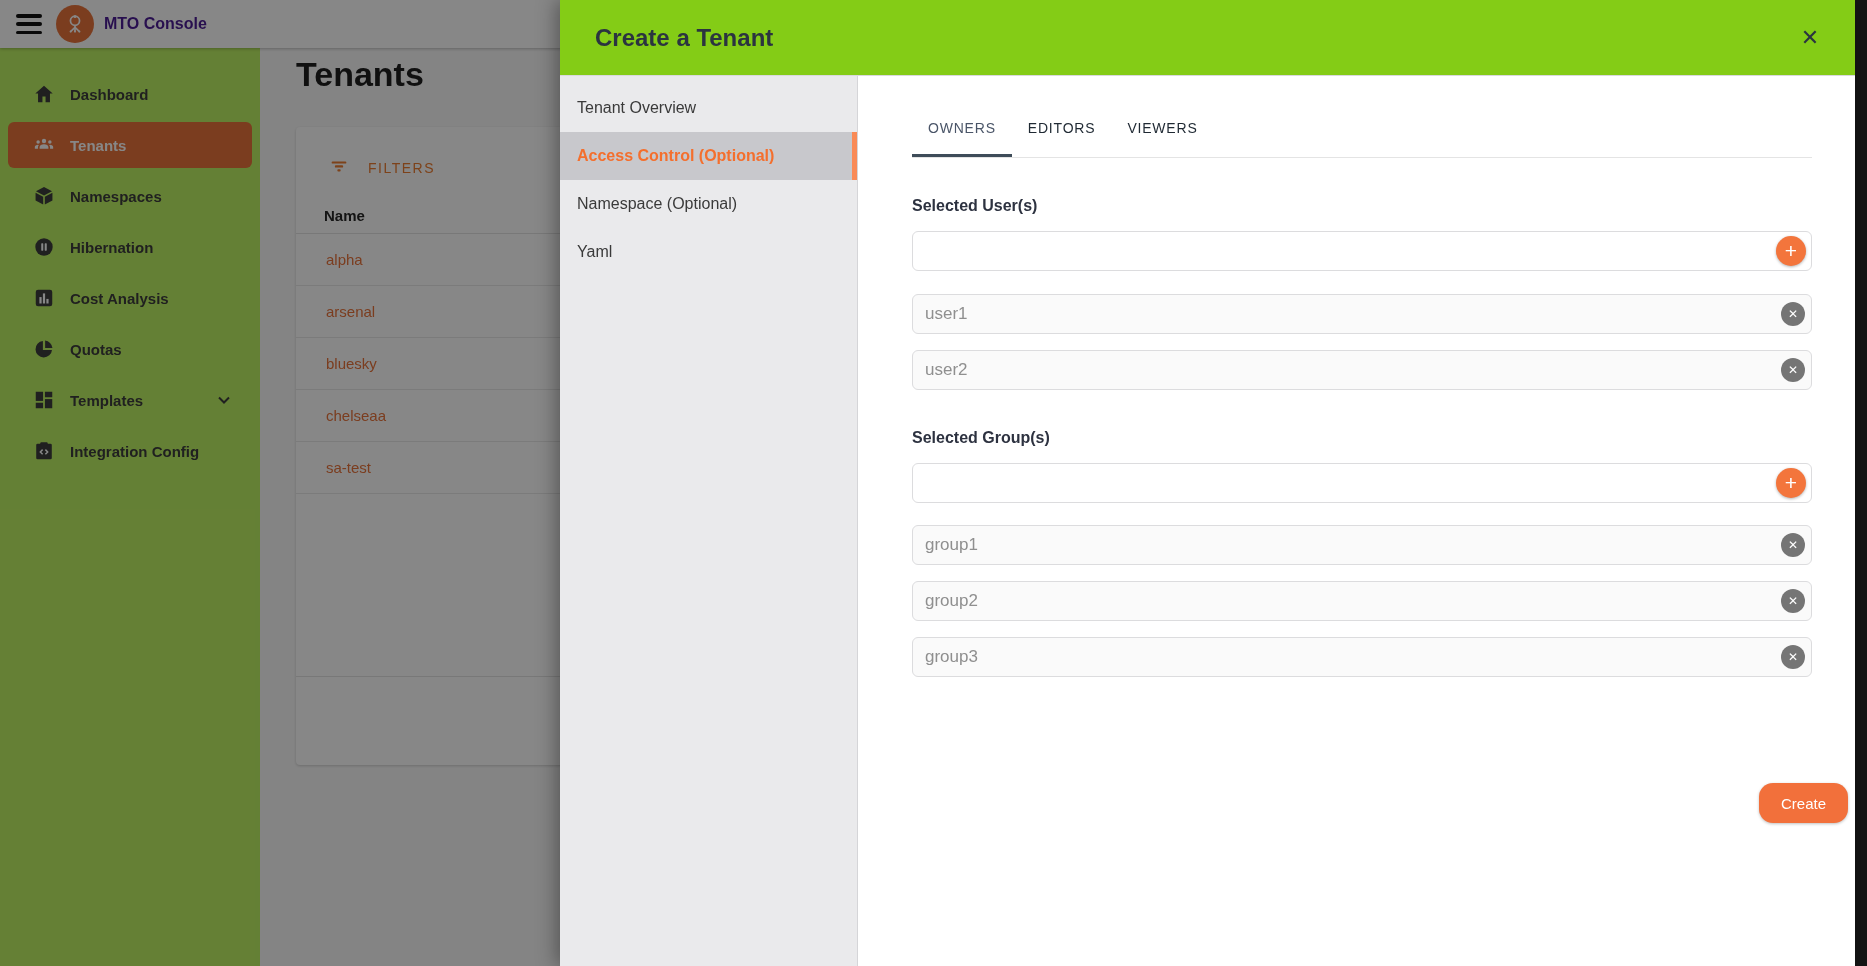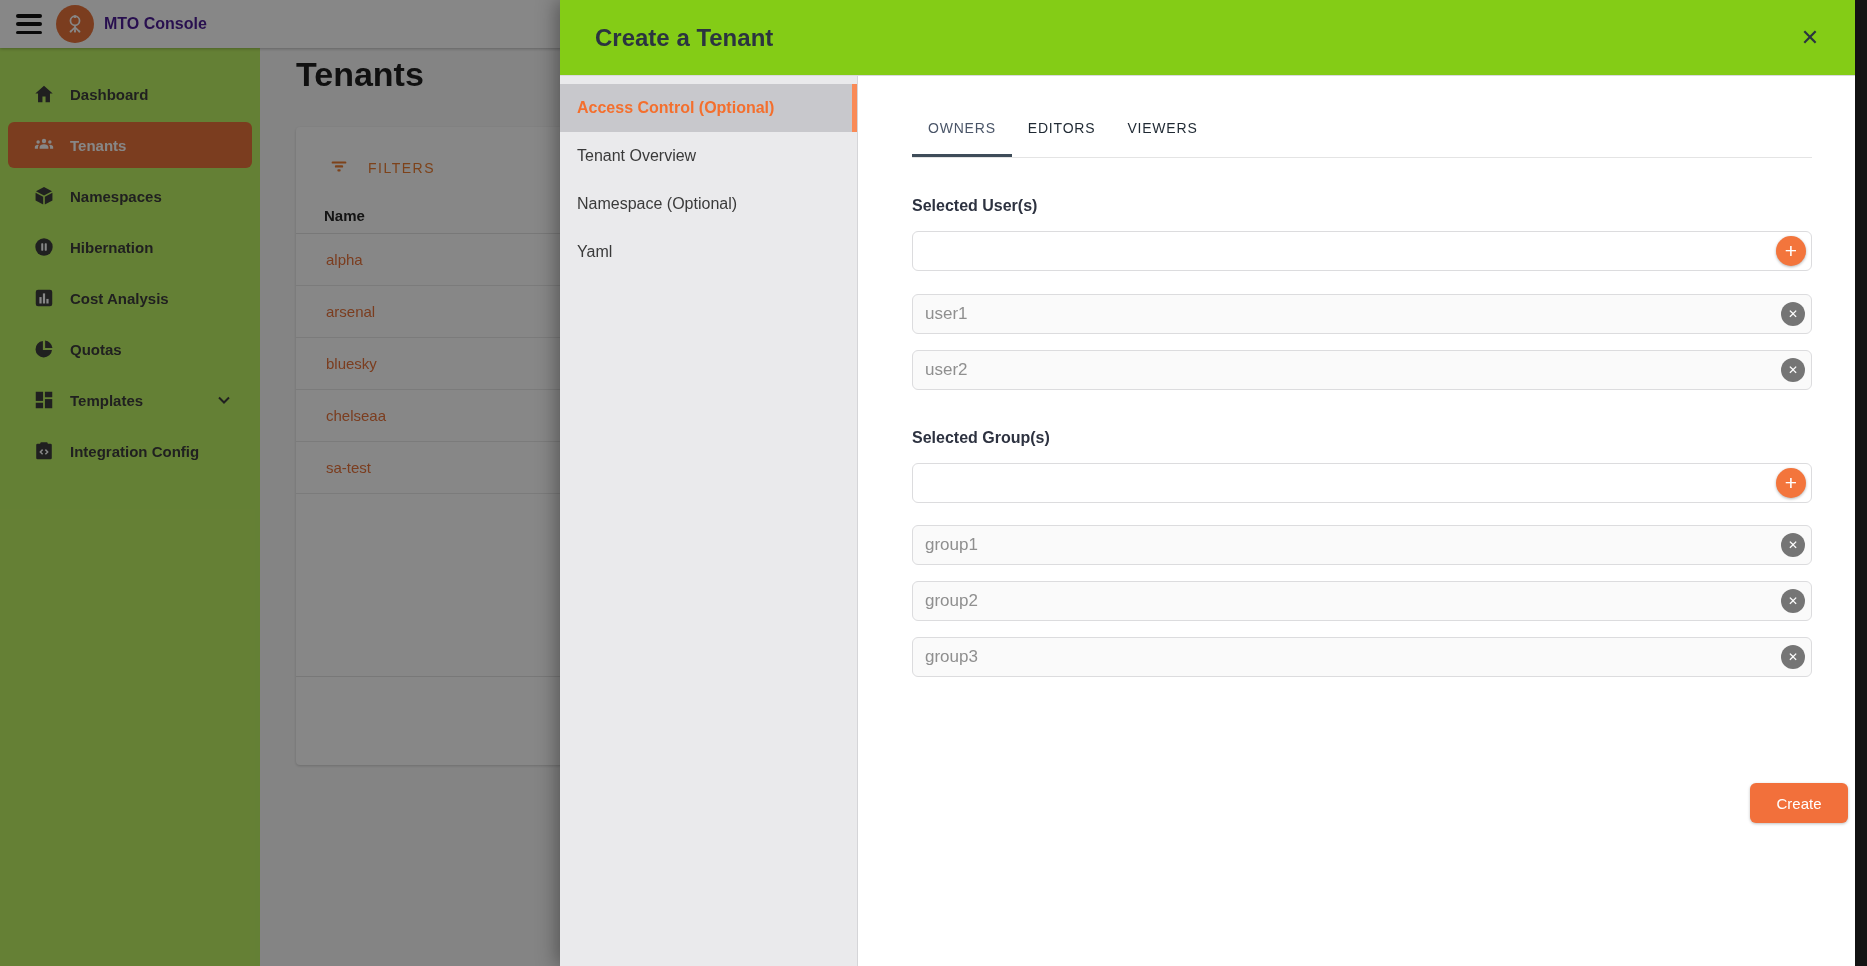--- a/index.html
+++ b/index.html
@@ -64,22 +64,22 @@
              padding:0 44px 0 12px;font-size:17px;color:#555;outline:none;}
   .add-btn{position:absolute;right:6px;top:50%;transform:translateY(-50%);width:30px;height:30px;border-radius:50%;
            background:#f3753c;color:#fff;border:none;font-size:21px;line-height:28px;text-align:center;
            cursor:pointer;box-shadow:0 1px 3px rgba(0,0,0,.3);padding:0;}
   .chip-field{position:relative;width:900px;height:40px;border:1px solid #dcdcde;border-radius:6px;background:#fafafa;
               display:flex;align-items:center;padding:0 44px 0 12px;font-size:17px;color:#8f8f8f;}
   .chip-field.mt23{margin-top:23px;} .chip-field.mt16{margin-top:16px;} .chip-field.mt22{margin-top:22px;}
   .remove-btn{position:absolute;right:6px;top:50%;transform:translateY(-50%);width:24px;height:24px;border-radius:50%;
               background:#757575;color:#fff;border:none;font-size:12px;font-weight:bold;cursor:pointer;
               display:flex;align-items:center;justify-content:center;padding:0;}
-  .create-btn{position:absolute;right:7px;top:707px;width:98px;height:40px;background:#f2703b;color:#fff;
-              border:none;border-radius:6px;font-size:15px;cursor:pointer;box-shadow:0 1px 3px rgba(0,0,0,.25);}
+  .create-btn{position:absolute;right:7px;top:707px;width:89px;height:40px;background:#f2703b;color:#fff;
+              border:none;border-radius:14px;font-size:15px;cursor:pointer;box-shadow:0 1px 3px rgba(0,0,0,.25);}
 </style>
 </head>
 <body>
 
 <div class="stage">
 
   <div class="app">
     <div class="topbar">
       <div class="hamburger">
           <span></span>
@@ -219,22 +219,22 @@
   <div class="scrim"></div>
   <div class="edge-strip"></div>
 
   <div class="modal">
     <div class="modal-header">
       <div class="modal-title">Create a Tenant</div>
       <div class="modal-close">✕</div>
     </div>
     <div class="modal-body">
       <div class="modal-nav">
+        <div class="mnav-item">Tenant Overview</div>
         <div class="mnav-item active">Access Control (Optional)</div>
-        <div class="mnav-item">Tenant Overview</div>
         <div class="mnav-item">Namespace (Optional)</div>
         <div class="mnav-item">Yaml</div>
       </div>
       <div class="modal-content">
         <div class="tabs">
           <div class="tab active">OWNERS</div>
           <div class="tab">EDITORS</div>
           <div class="tab">VIEWERS</div>
         </div>
 

